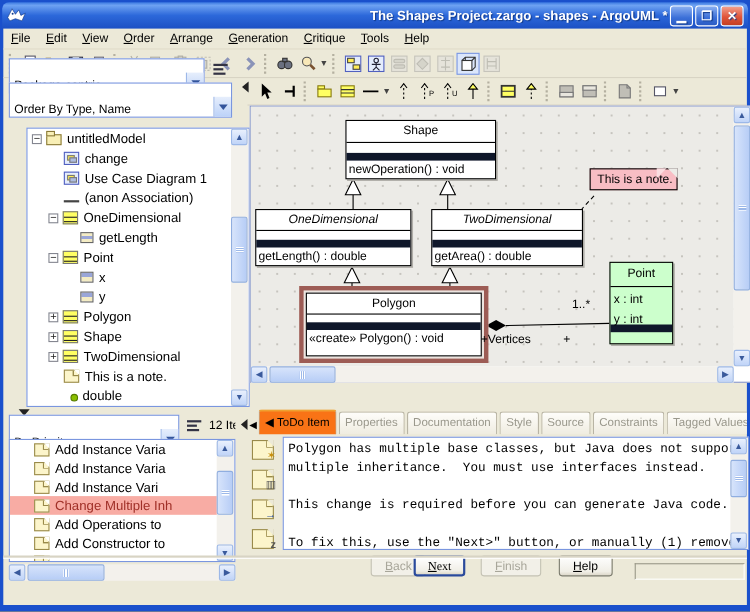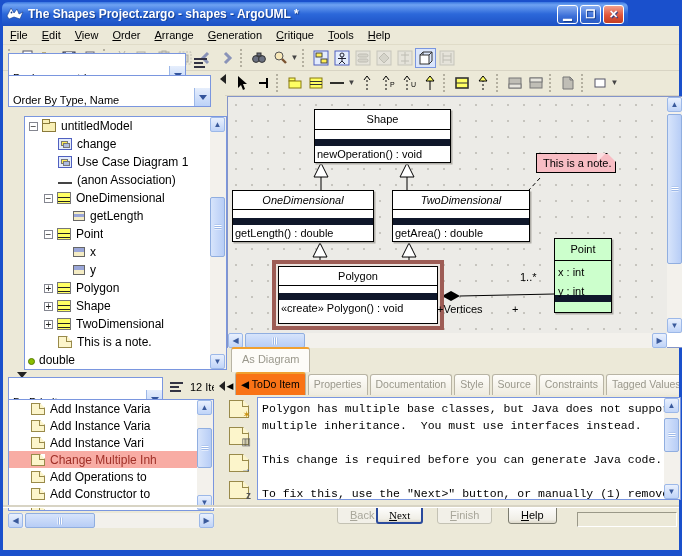--- a/index.html
+++ b/index.html
@@ -1,21 +1,21 @@
 <!DOCTYPE html>
 <html><head>
 <meta charset="utf-8">
 <style>
   html,body{margin:0;padding:0;background:#777;}
   *{box-sizing:border-box;}
   #win{position:relative;width:682px;height:556px;background:#1a50cc;font-family:"Liberation Sans",sans-serif;font-size:11px;color:#000;overflow:hidden;}
   
-  .titlebar{position:absolute;left:2px;top:2px;width:626px;height:24px;border-radius:6px 6px 0 0;
+  .titlebar{position:absolute;left:2px;top:2px;width:678px;height:24px;border-radius:6px 6px 0 0;
     background:linear-gradient(180deg,#3a77e0 0%,#6ea2f2 12%,#2c68da 50%,#1c50c4 100%);
-    display:flex;align-items:center;padding:0 4px;color:#fff;font-weight:bold;font-size:12px;text-shadow:1px 1px 1px #123a8a;}
+    display:flex;align-items:center;padding:0 4px;color:#fff;font-weight:bold;font-size:12px;text-shadow:1px 1px 1px #123a8a;text-align:right;}
   .app-icon{width:18px;height:16px;margin-right:4px;flex:none;}
   .tb-caption{flex:1;white-space:nowrap;overflow:hidden;}
   .winbtn{width:21px;height:19px;margin-left:2px;border-radius:3px;border:1px solid #fff;
     display:flex;align-items:center;justify-content:center;color:#fff;font-size:11px;font-weight:bold;flex:none;
     background:linear-gradient(180deg,#89aef0,#3b6fd8 60%,#2b5cc4);}
   .winbtn.close{background:linear-gradient(180deg,#f2a08c,#e0553a 55%,#c43e22);}
   
   .app-body{position:absolute;left:3px;top:26px;width:676px;height:524px;background:#ece9d8;}
   .menubar{position:absolute;left:0;top:0;width:676px;height:19px;display:flex;align-items:center;border-bottom:1px solid #e0dcc8;}
   .menu-item{display:inline-block;padding:2px 7px;cursor:default;}
@@ -335,21 +335,21 @@
         </div>
       <div class="tree-row" style="padding-left:19px">
           <span class="exp plus"></span>
           <span class="ti ti-class"></span>
           <span class="tlabel">TwoDimensional</span>
         </div>
       <div class="tree-row" style="padding-left:33px">
           <span class="ti ti-note"></span>
           <span class="tlabel">This is a note.</span>
         </div>
-      <div class="tree-row" style="">
+      <div class="tree-row" style="padding-left:36px">
           <span class="ti ti-dtype"></span>
           <span class="tlabel">double</span>
         </div>
 
       <div class="sb" style="right:0;top:0;width:16px;height:252px;">
         <span class="sb-btn" style="left:0;top:0;">▲</span>
         <div class="sb-thumb" style="left:0;top:80px;width:15px;height:60px;"></div>
         <span class="sb-btn" style="left:0;bottom:0;">▼</span>
       </div>
     </div>
@@ -575,21 +575,20 @@
         <span class="sb-btn" style="left:0;bottom:0;">▼</span>
       </div>
 
       <div class="sb" style="left:0;top:236px;width:439px;height:15px;">
         <span class="sb-btn" style="left:0;top:0;">◀</span>
         <div class="sb-thumb h" style="left:17px;top:0;width:60px;height:15px;"></div>
         <span class="sb-btn" style="right:0;top:0;">▶</span>
       </div>
     </div>
 
-    <div class="as-tab">As Diagram</div>
 
     <div class="tabs-row">
       <span class="tabscroll">◀</span>
       <span class="dtab active"><span>◀ </span><span>ToDo Item</span></span>
       <span class="dtab">Properties</span>
       <span class="dtab">Documentation</span>
       <span class="dtab">Style</span>
       <span class="dtab">Source</span>
       <span class="dtab">Constraints</span>
       <span class="dtab">Tagged Values</span>

